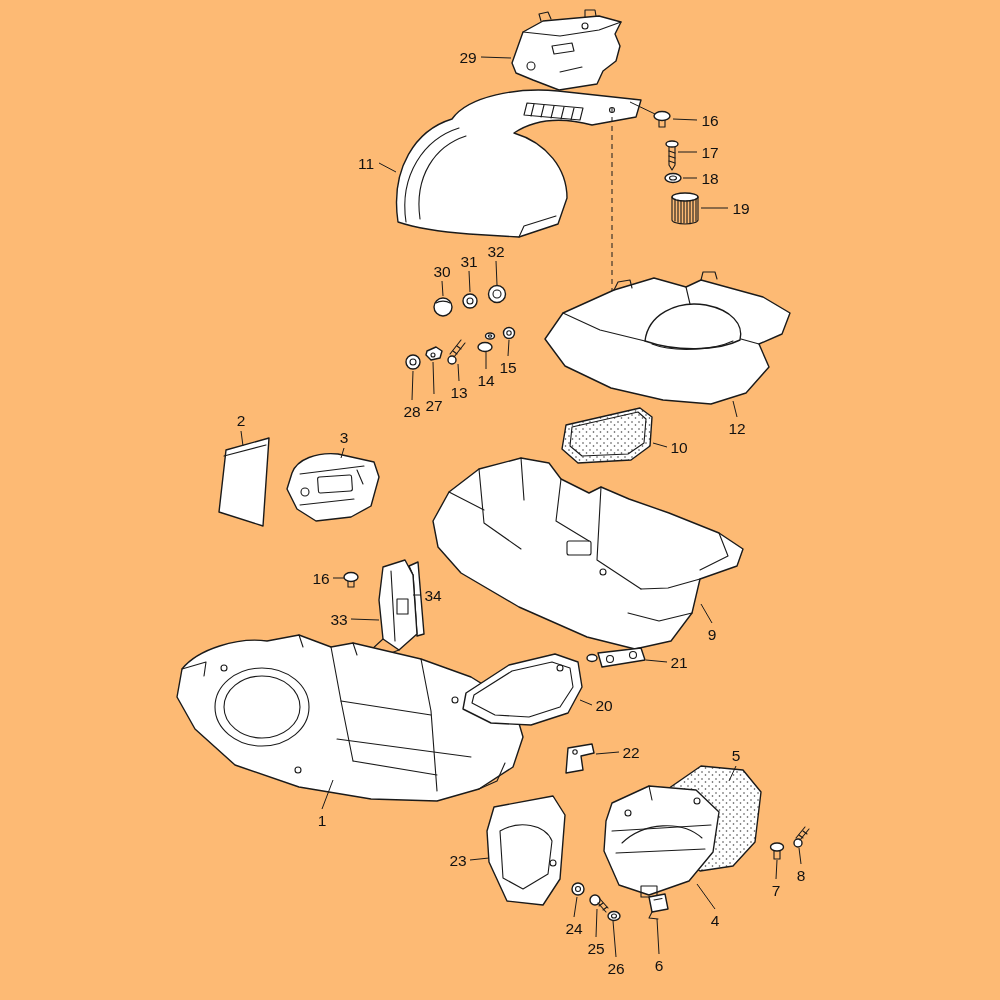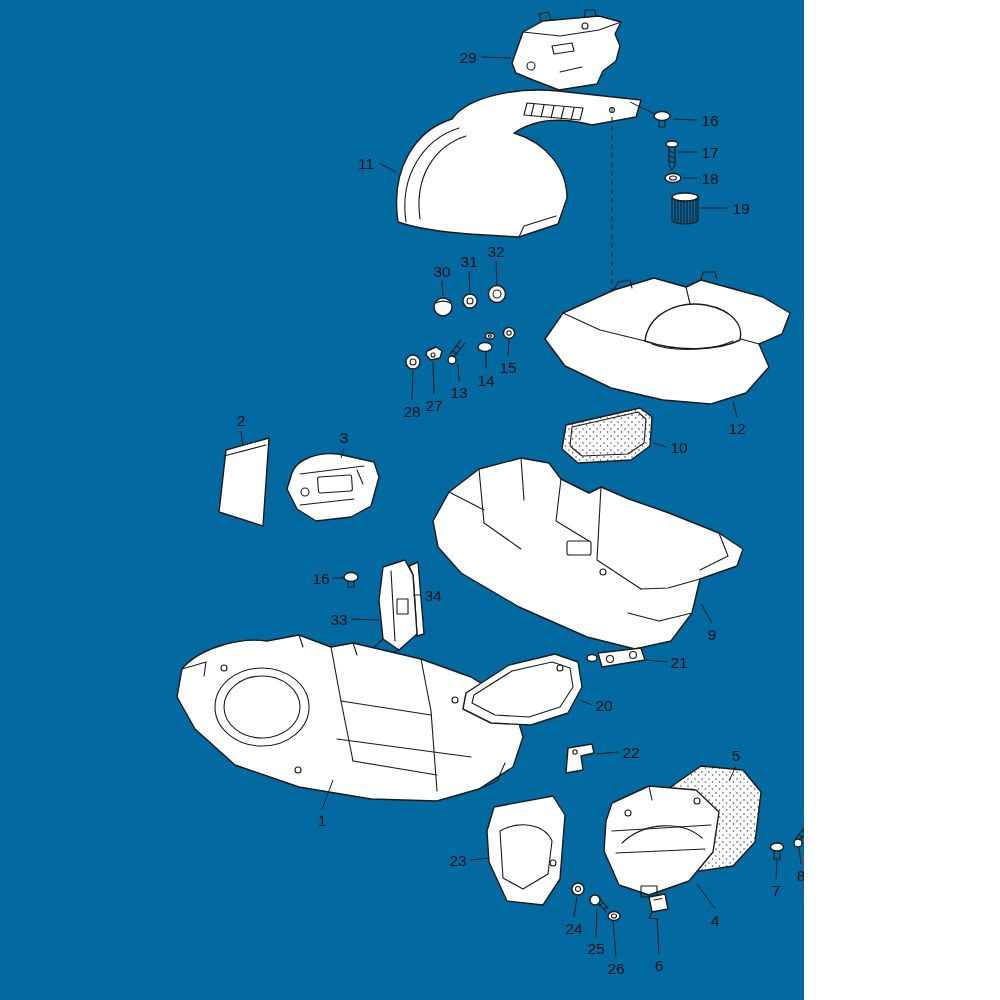--- a/index.html
+++ b/index.html
@@ -1,20 +1,20 @@
 <!DOCTYPE html>
 <html><head>
 <meta charset="utf-8">
 <style>
   html, body { margin: 0; padding: 0; background: #ffffff; }
   .stage {
     position: relative;
-    width: 804px;
+    width: 1000px;
     height: 1000px;
-    background: #0369a1;
+    background: #fdba74;
     overflow: hidden;
     font-family: "Liberation Sans", sans-serif;
   }
   svg { display: block; }
   .part {
     fill: #ffffff;
     stroke: #1a1a1a;
     stroke-width: 1.4;
     stroke-linejoin: round;
     stroke-linecap: round;

